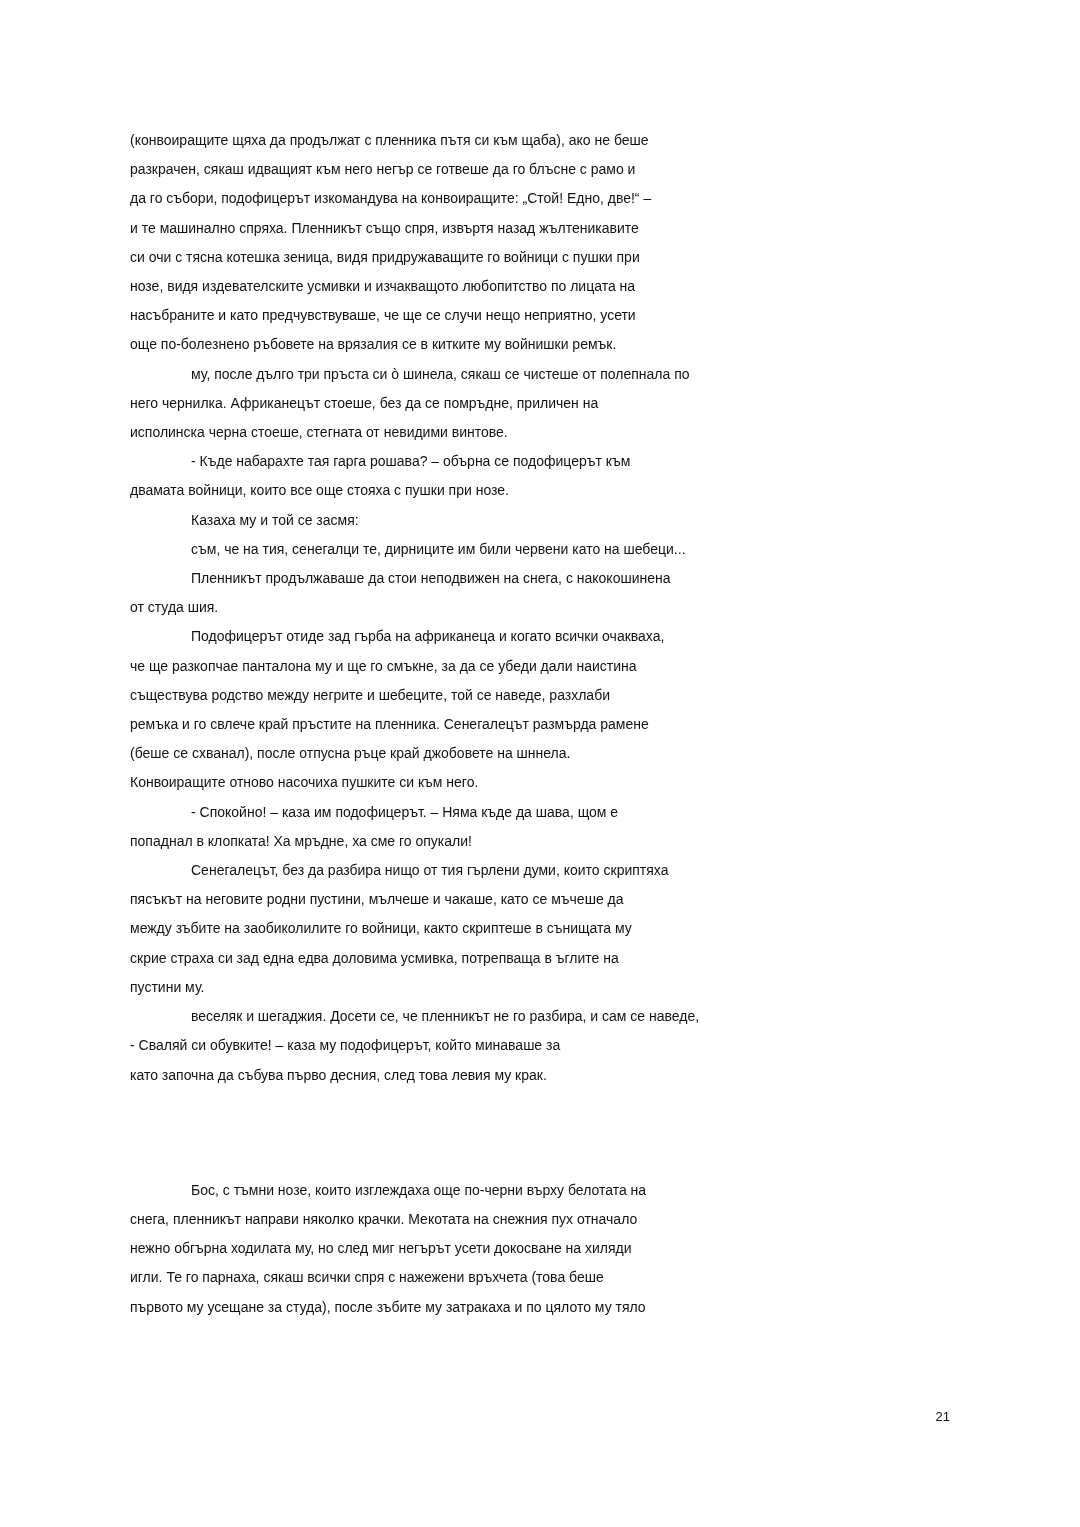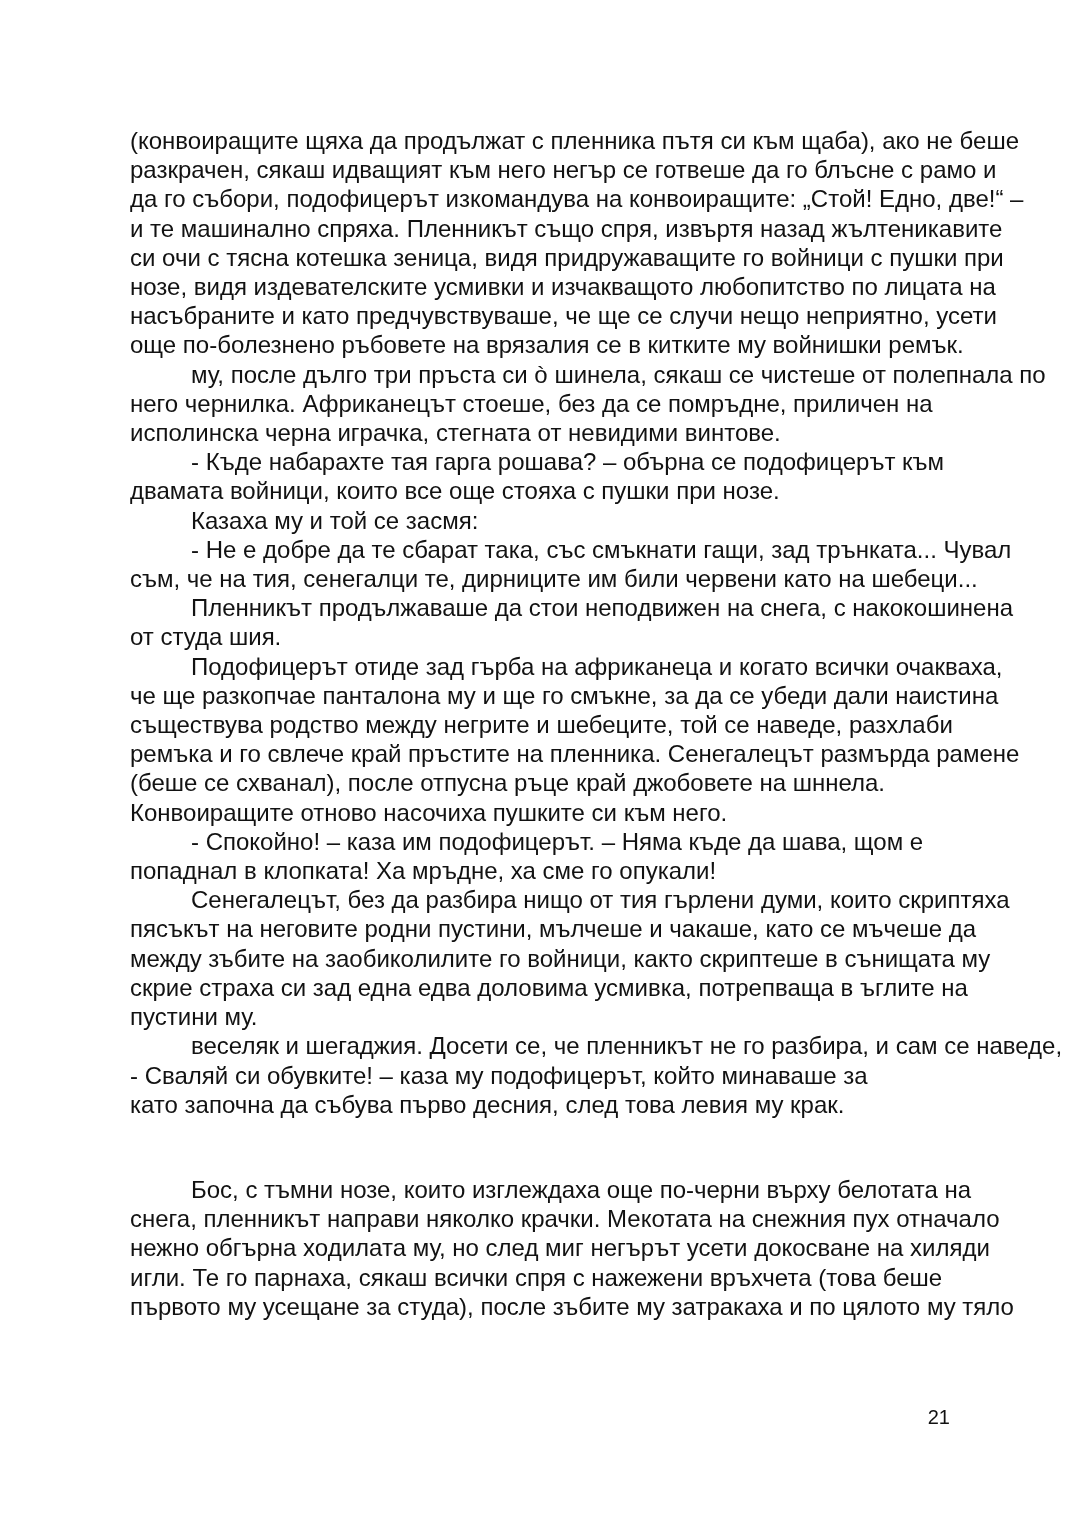--- a/index.html
+++ b/index.html
@@ -18,42 +18,42 @@
   .page {
     position: absolute;
     inset: 0;
     background: #ffffff;
   }
   .text-block {
     position: absolute;
     left: 130px;
     top: 126px;
     width: 828px;
-    font-size: 24px;
+    font-size: 14px;
     line-height: 29.2px;
     color: #121212;
   }
   .para {
     margin: 0;
     padding: 0;
   }
   .para.indent > .line:first-child {
     padding-left: 61px;
   }
   .para.gap-before {
-    margin-top: 56px;
+    margin-top: 86px;
   }
   .line {
     white-space: nowrap;
   }
   .page-number {
     position: absolute;
     top: 1404px;
     right: 130px;
-    font-size: 20px;
+    font-size: 13px;
     line-height: 26px;
     color: #111111;
   }
 </style>
 </head>
 <body>
 
 <main class="page">
   <section class="text-block" id="text-block">
       <div class="para">
@@ -62,31 +62,30 @@
         <div class="line">да го събори, подофицерът изкомандува на конвоиращите: „Стой! Едно, две!“ –</div>
         <div class="line">и те машинално спряха. Пленникът също спря, извъртя назад жълтеникавите</div>
         <div class="line">си очи с тясна котешка зеница, видя придружаващите го войници с пушки при</div>
         <div class="line">нозе, видя издевателските усмивки и изчакващото любопитство по лицата на</div>
         <div class="line">насъбраните и като предчувствуваше, че ще се случи нещо неприятно, усети</div>
         <div class="line">още по-болезнено ръбовете на врязалия се в китките му войнишки ремък.</div>
       </div>
       <div class="para indent">
         <div class="line">му, после дълго три пръста си ò шинела, сякаш се чистеше от полепнала по</div>
         <div class="line">него чернилка. Африканецът стоеше, без да се помръдне, приличен на</div>
-        <div class="line">исполинска черна играчка, стегната от невидими винтове.</div>
+        <div class="line">исполинска черна стоеше, стегната от невидими винтове.</div>
       </div>
       <div class="para indent">
         <div class="line">- Къде набарахте тая гарга рошава? – обърна се подофицерът към</div>
         <div class="line">двамата войници, които все още стояха с пушки при нозе.</div>
       </div>
       <div class="para indent">
         <div class="line">Казаха му и той се засмя:</div>
       </div>
       <div class="para indent">
-        <div class="line">- Не е добре да те сбарат така, със смъкнати гащи, зад трънката... Чувал</div>
         <div class="line">съм, че на тия, сенегалци те, дирниците им били червени като на шебеци...</div>
       </div>
       <div class="para indent">
         <div class="line">Пленникът продължаваше да стои неподвижен на снега, с накокошинена</div>
         <div class="line">от студа шия.</div>
       </div>
       <div class="para indent">
         <div class="line">Подофицерът отиде зад гърба на африканеца и когато всички очакваха,</div>
         <div class="line">че ще разкопчае панталона му и ще го смъкне, за да се убеди дали наистина</div>
         <div class="line">съществува родство между негрите и шебеците, той се наведе, разхлаби</div>

